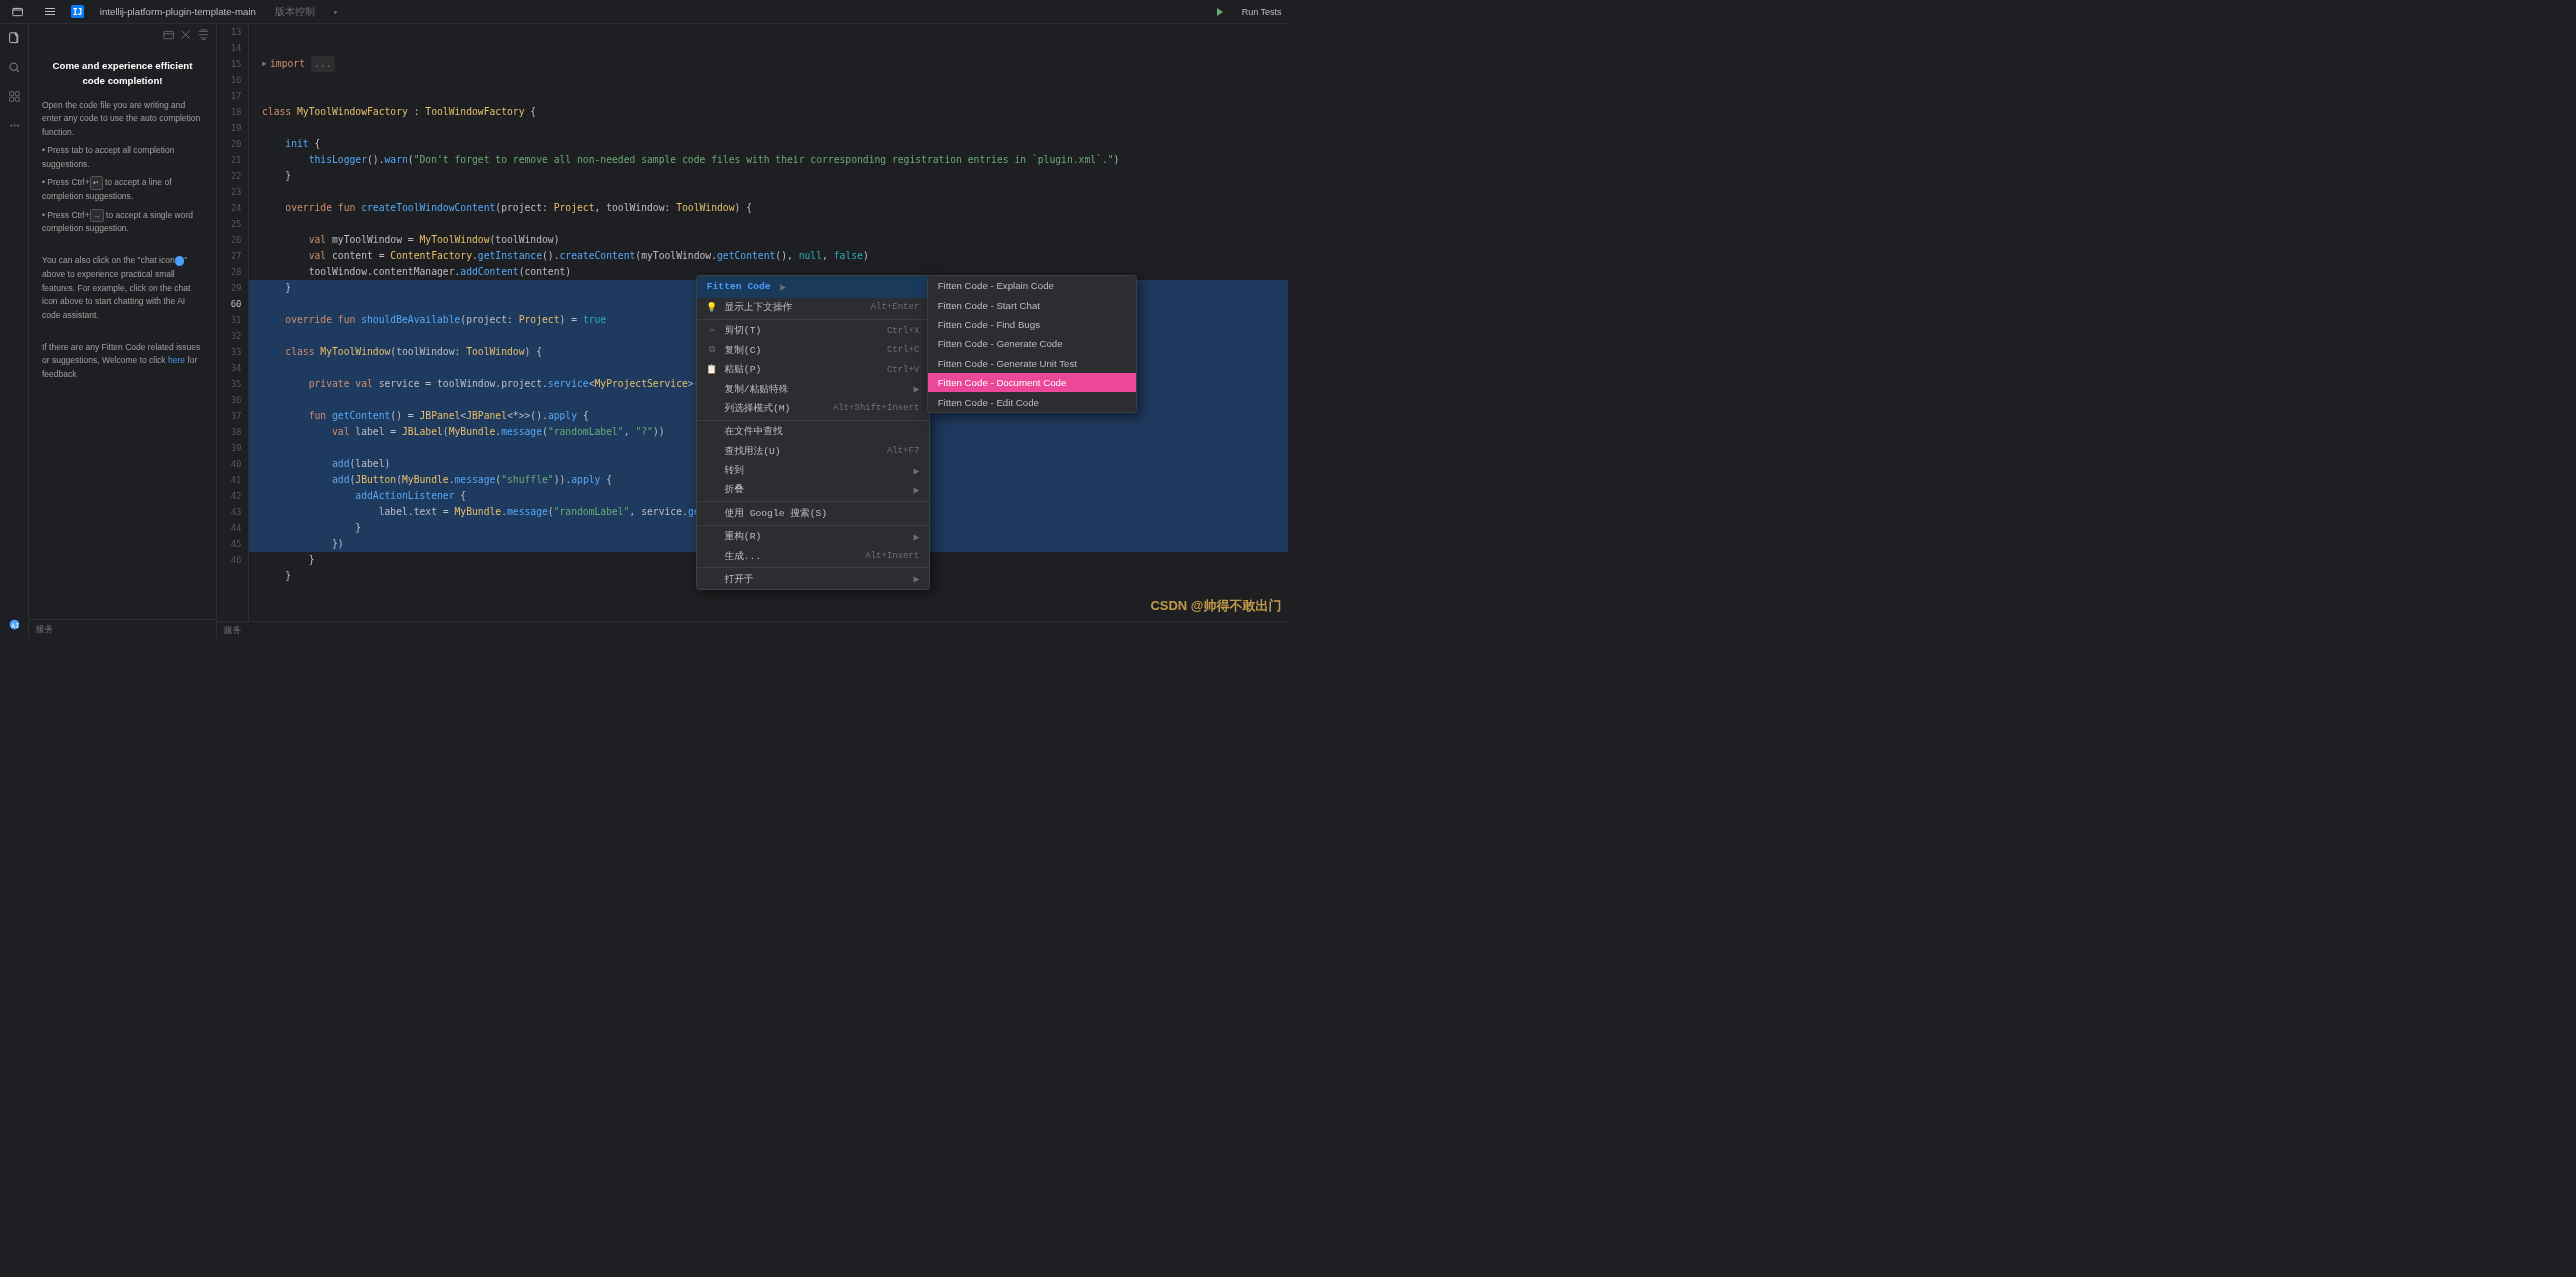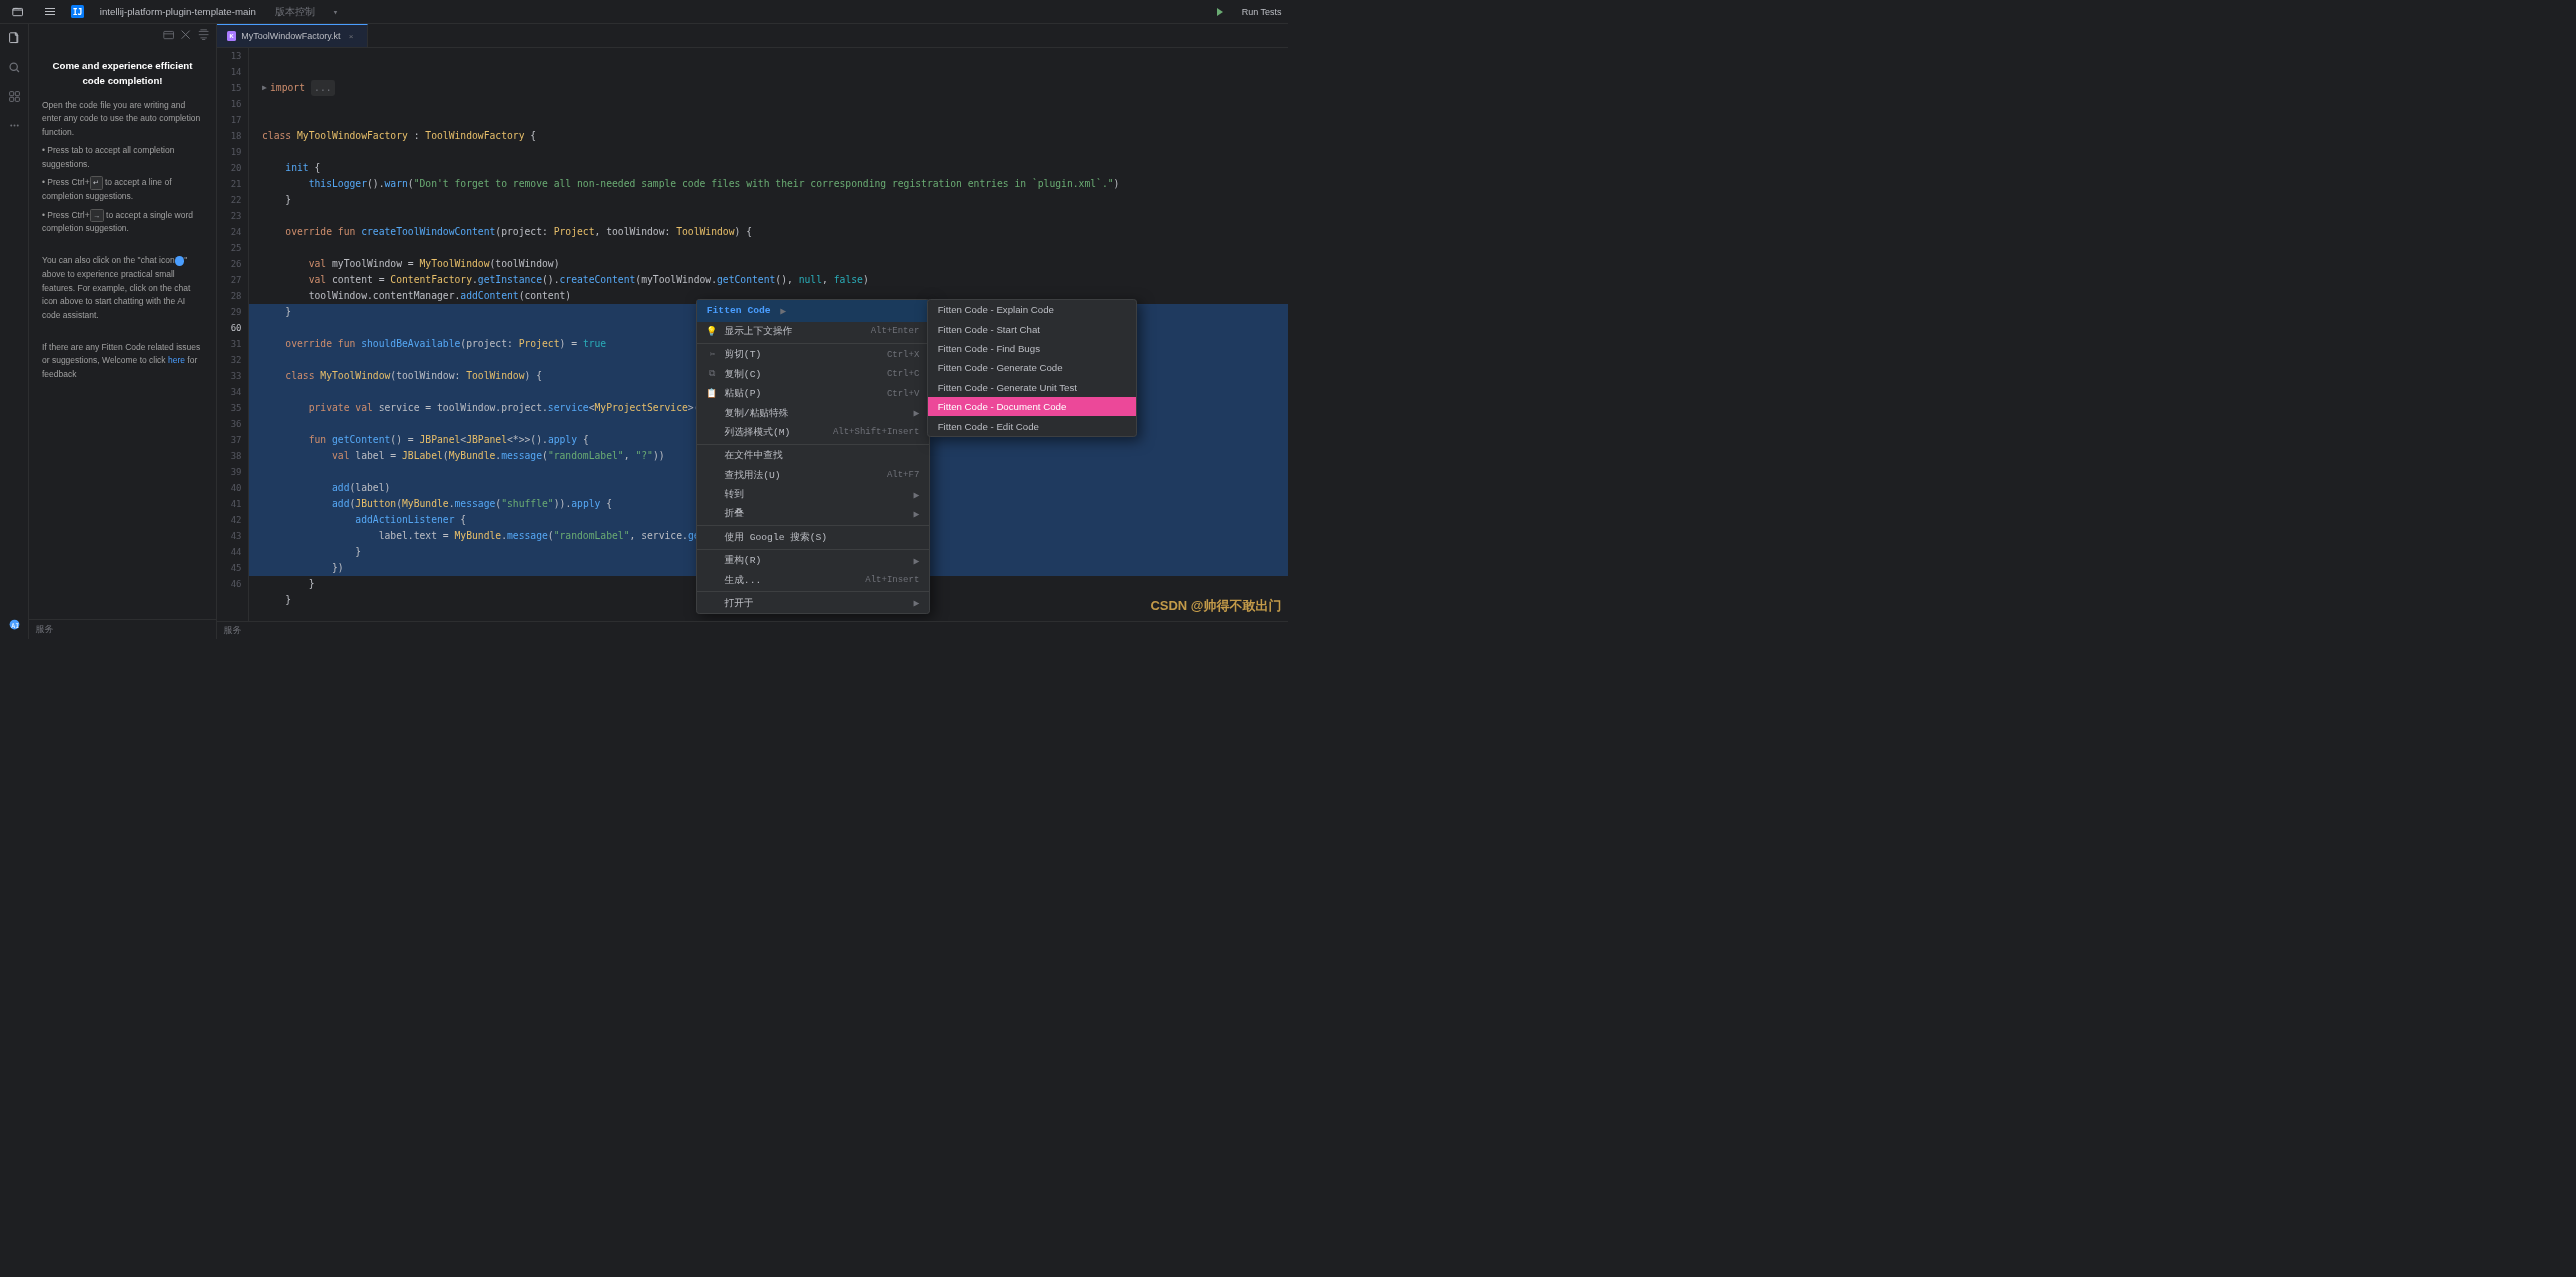--- a/index.html
+++ b/index.html
@@ -473,27 +473,20 @@
         <br>
         <p>If there are any Fitten Code related issues or suggestions,  Welcome to click <span class="link-text">here</span> for feedback</p>
       </div>
     </div>
 
     <div class="status-bar-left">服务</div>
   </div>
 
   <div class="editor-area">
 
-    <div class="tab-bar">
-      <div class="tab">
-        <div class="tab-kt-icon">K</div>
-        <span>MyToolWindowFactory.kt</span>
-        <div class="tab-close">×</div>
-      </div>
-    </div>
 
     <div class="code-editor">
 
       <div class="line-numbers">
         <div class="line-num">13</div>
         <div class="line-num">14</div>
         <div class="line-num">15</div>
         <div class="line-num">16</div>
         <div class="line-num">17</div>
         <div class="line-num">18</div>

